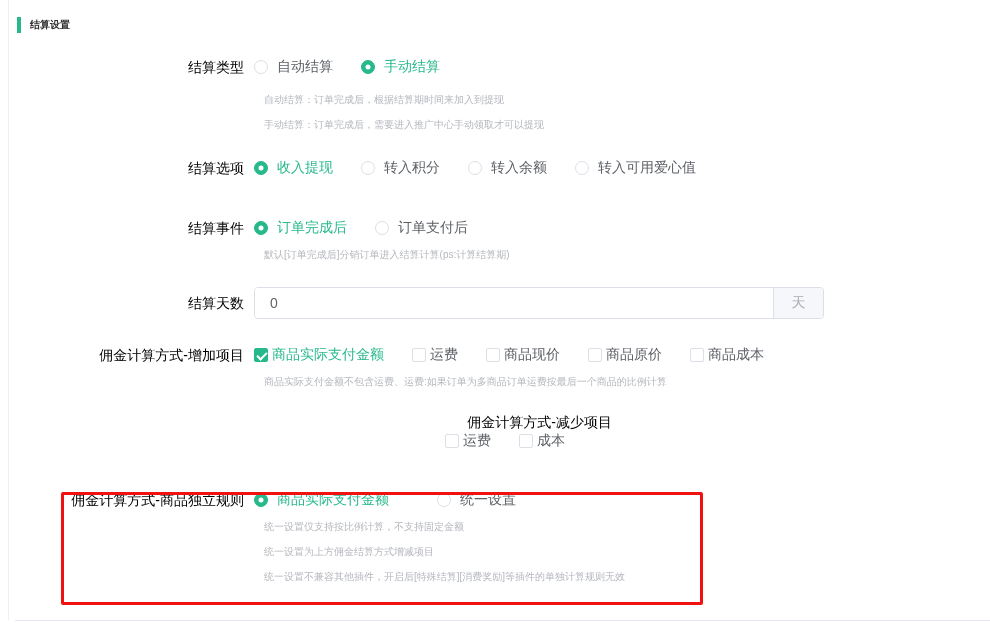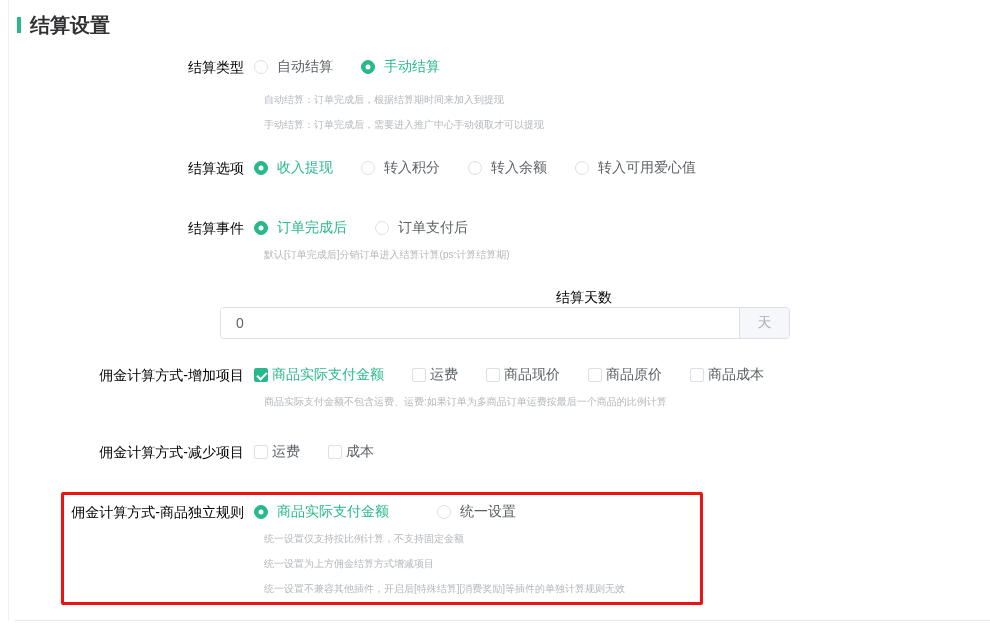--- a/index.html
+++ b/index.html
@@ -10,21 +10,21 @@
     font-family:"Liberation Sans","DejaVu Sans",sans-serif;
     -webkit-font-smoothing:antialiased;
   }
   .left-border { position:absolute; left:8px; top:0; height:620px; width:1px; background:#efefef; }
   .bottom-border { position:absolute; left:15px; right:0; top:620px; height:1px; background:#e4e7ed; }
 
   .panel { position:relative; padding:14px 0 0 20px; }
 
   .section-title { display:flex; align-items:center; height:22px; }
   .title-bar { width:4px; height:16px; background:var(--accent); margin-left:-3px; margin-right:9px; flex:none; }
-  .title-text { font-size:20px; font-weight:bold; color:#303133; }
+  .title-text { font-size:10px; font-weight:bold; color:#303133; }
 
   .form-item { display:flex; align-items:center; min-height:20px; }
   .form-label { width:234px; padding-right:10px; flex:none; text-align:right; font-size:14px; color:#000000; line-height:20px; }
   .controls { display:flex; align-items:center; }
 
   .opt { display:inline-flex; align-items:center; margin-right:28px; cursor:pointer; }
   .opt:last-child { margin-right:0; }
   .opt-label { font-size:14px; color:#5c6066; white-space:nowrap; }
   .opt.checked .opt-label { color:var(--accent); }
   .ctl { flex:none; width:14px; height:14px; border:1px solid #dcdfe6; background:#fff; position:relative; }
@@ -44,25 +44,25 @@
   .input-group { display:inline-flex; width:570px; height:32px; border:1px solid #dcdfe6; border-radius:4px; overflow:hidden; background:#fff; }
   .input-group input { flex:1; border:none; outline:none; padding:0 15px; font-size:14px; color:#606266; font-family:inherit; background:#fff; }
   .input-suffix { flex:none; width:50px; display:flex; align-items:center; justify-content:center;
     background:#f5f7fa; border-left:1px solid #dcdfe6; color:#a9acb3; font-size:14px; }
 
   .mt-r1 { margin-top:21px; }
   .mt-t1 { margin-top:10px; }
   .mt-r2 { margin-top:21px; }
   .mt-r3 { margin-top:40px; }
   .mt-t3 { margin-top:4px; }
-  .mt-r4 { margin-top:20px;flex-direction:column; }
+  .mt-r4 { margin-top:20px; }
   .mt-t4 { margin-top:2px; }
   .mt-r5 { margin-top:26px; }
   .mt-t5 { margin-top:4px; }
-  .mt-r6 { margin-top:28px; }
+  .mt-r6 { margin-top:18px;flex-direction:column; }
   .mt-r7 { margin-top:40px; }
   .mt-t7 { margin-top:4px; }
 
   .annotation-box { position:absolute; left:61px; top:492px; width:642px; height:113px;
     border:3px solid var(--annotation); border-radius:2px; pointer-events:none; z-index:5; }
 </style>
 </head>
 <body>
 
 <div class="left-border"></div>

